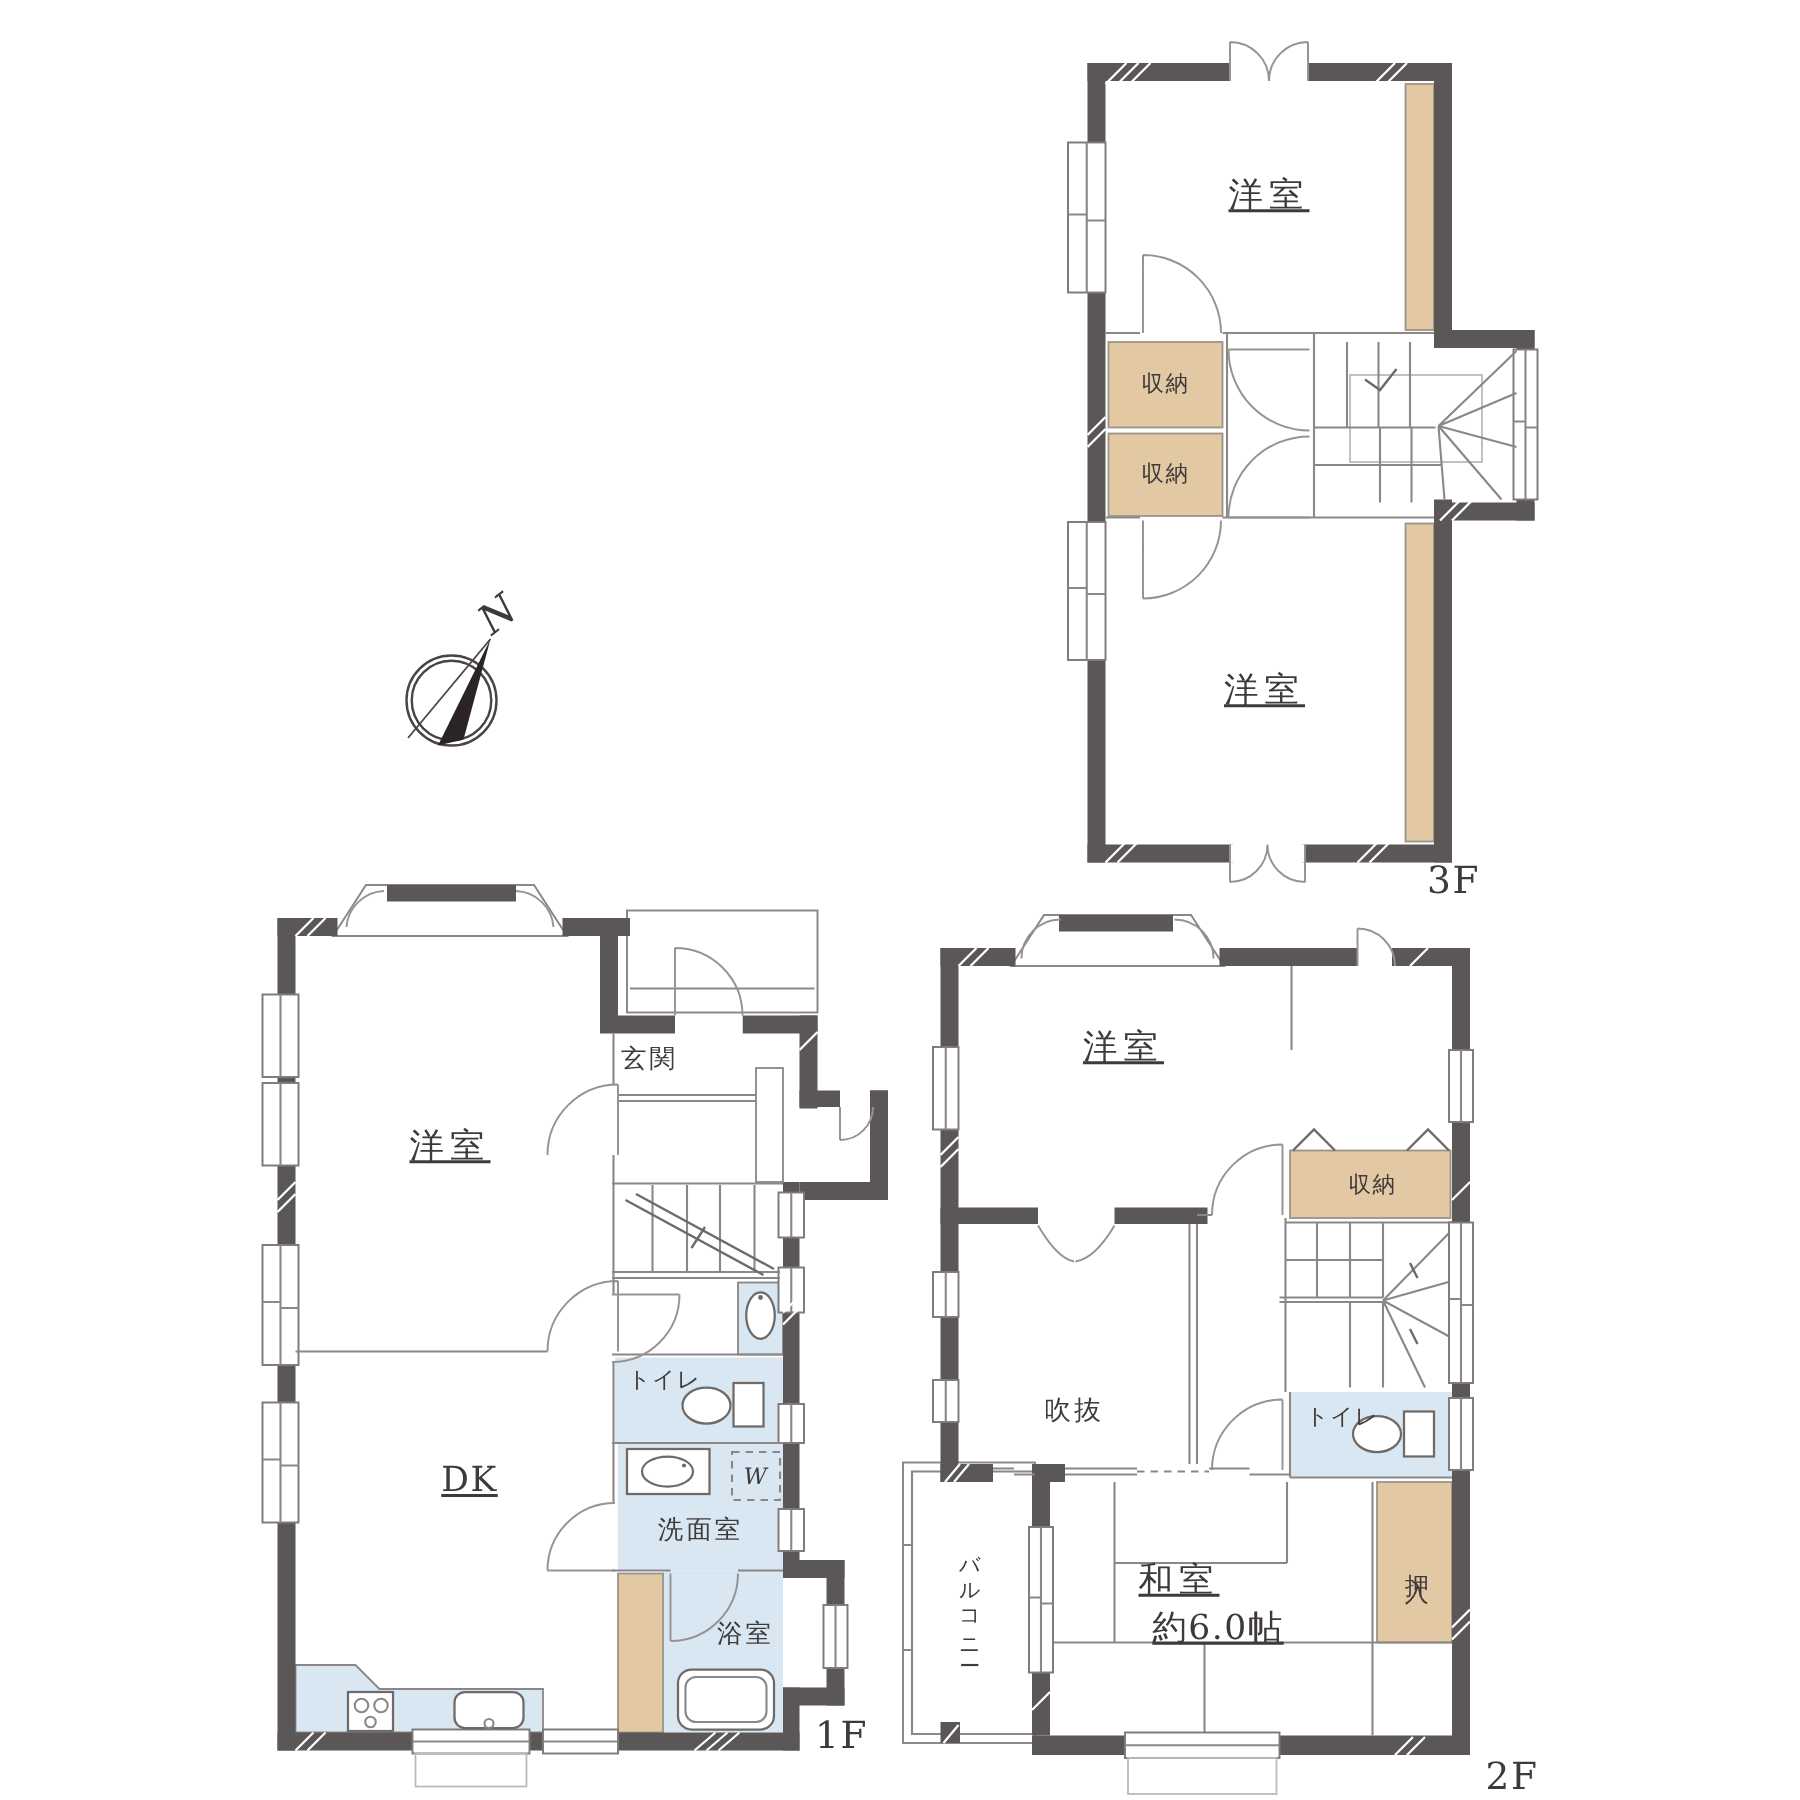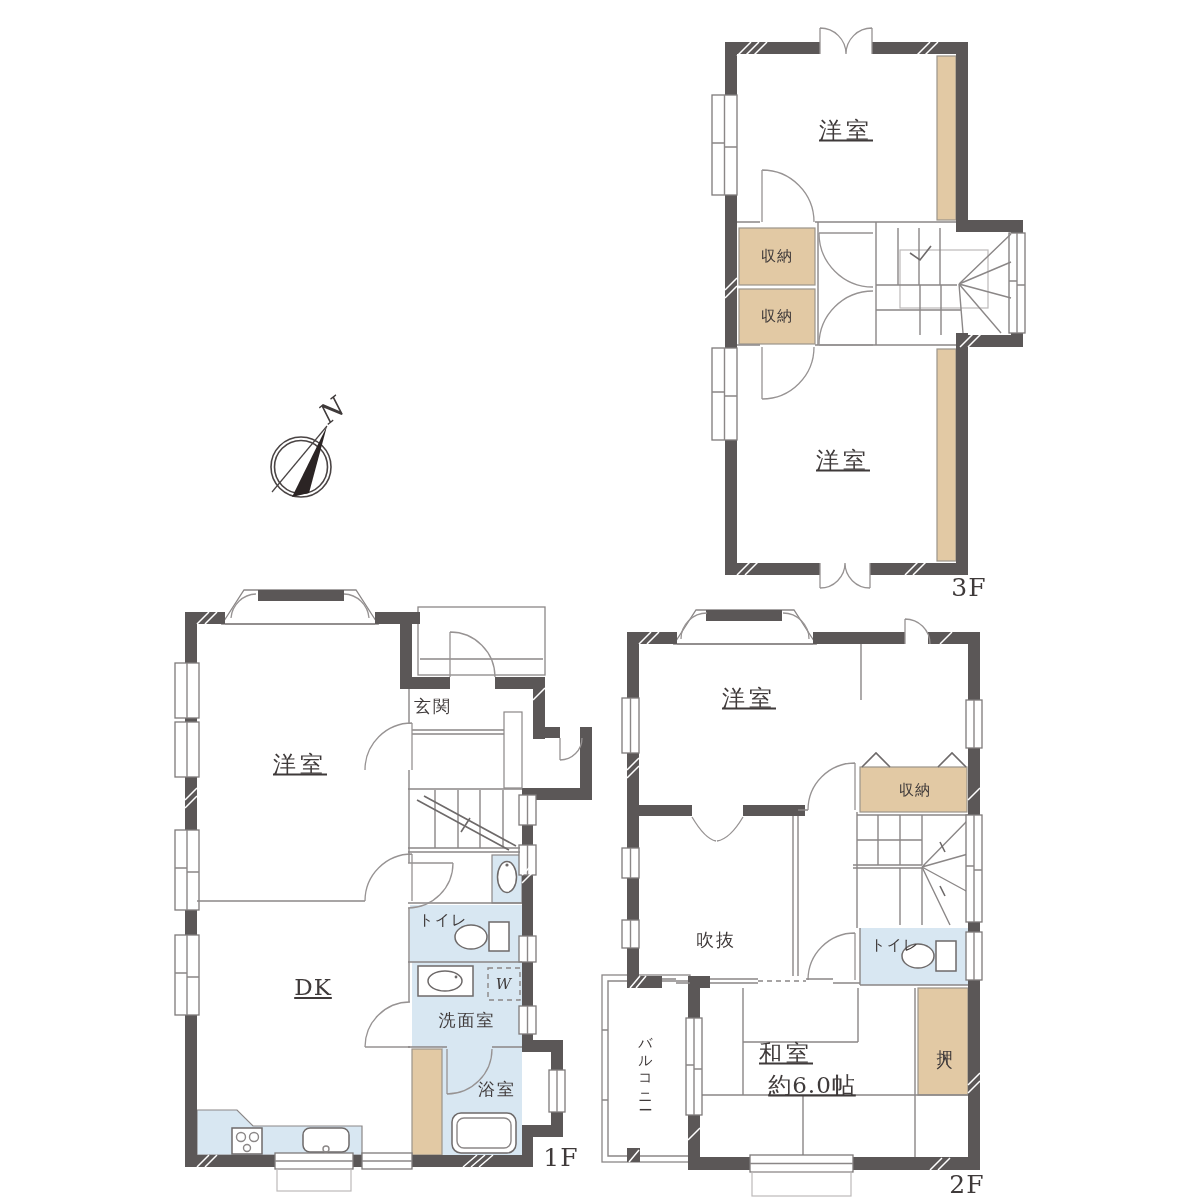--- a/index.html
+++ b/index.html
@@ -320,14 +320,14 @@
   <div class="lbl floor" style="left:561px;top:1157px;">1F</div>
 
   <div class="lbl room" style="left:749px;top:698px;">洋室</div>
   <div class="lbl sml" style="left:915px;top:790px;">収納</div>
   <div class="lbl mid" style="left:716px;top:898px;font-size:18px;margin-top:42px;">吹抜</div>
   <div class="lbl sml" style="left:895px;top:945px;">トイレ</div>
   <div class="lbl sml vert" style="left:646px;top:1066px;font-size:14px;">バルコニー</div>
   <div class="lbl room" style="left:786px;top:1053px;">和室</div>
   <div class="lbl room" style="left:812px;top:1085px;letter-spacing:1px;">約6.0帖</div>
   <div class="lbl sml vert" style="left:944px;top:1040px;font-size:16px;">押入</div>
-  <div class="lbl floor" style="left:967px;top:1184px;">2F</div>
+  <div class="lbl floor" style="left:1008px;top:1184px;">2F</div>
 </div>
 
 </body></html>

